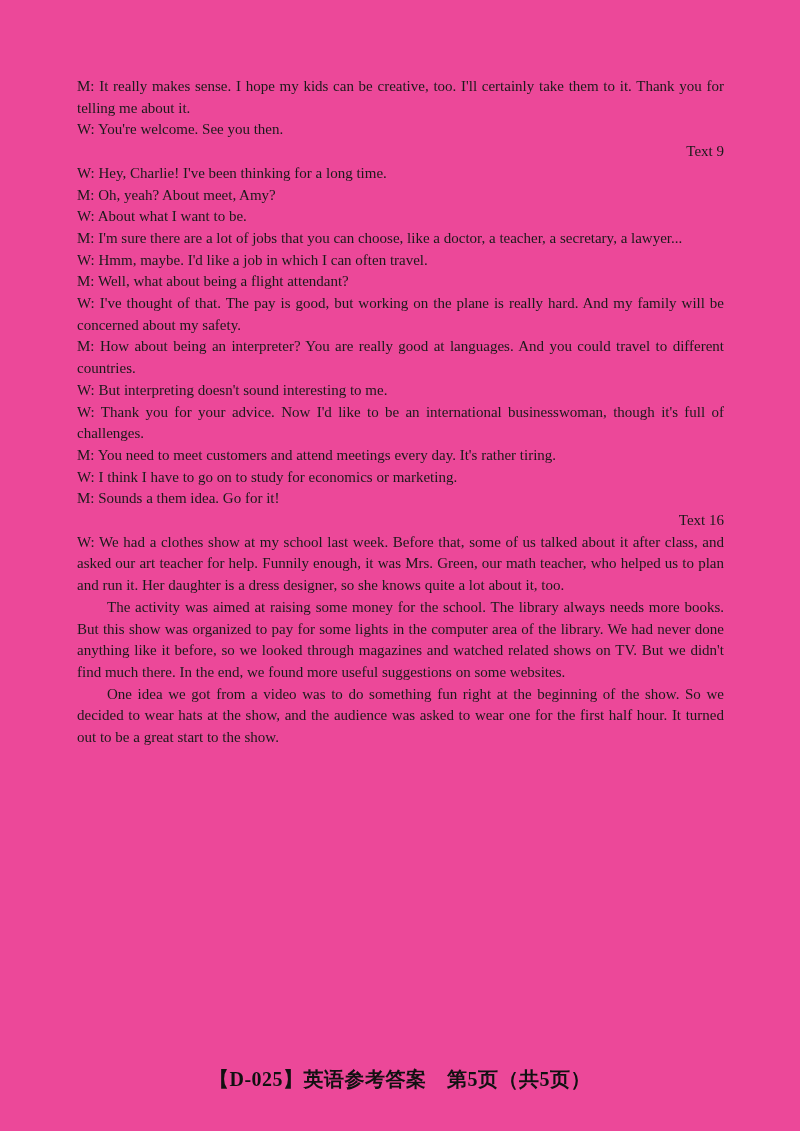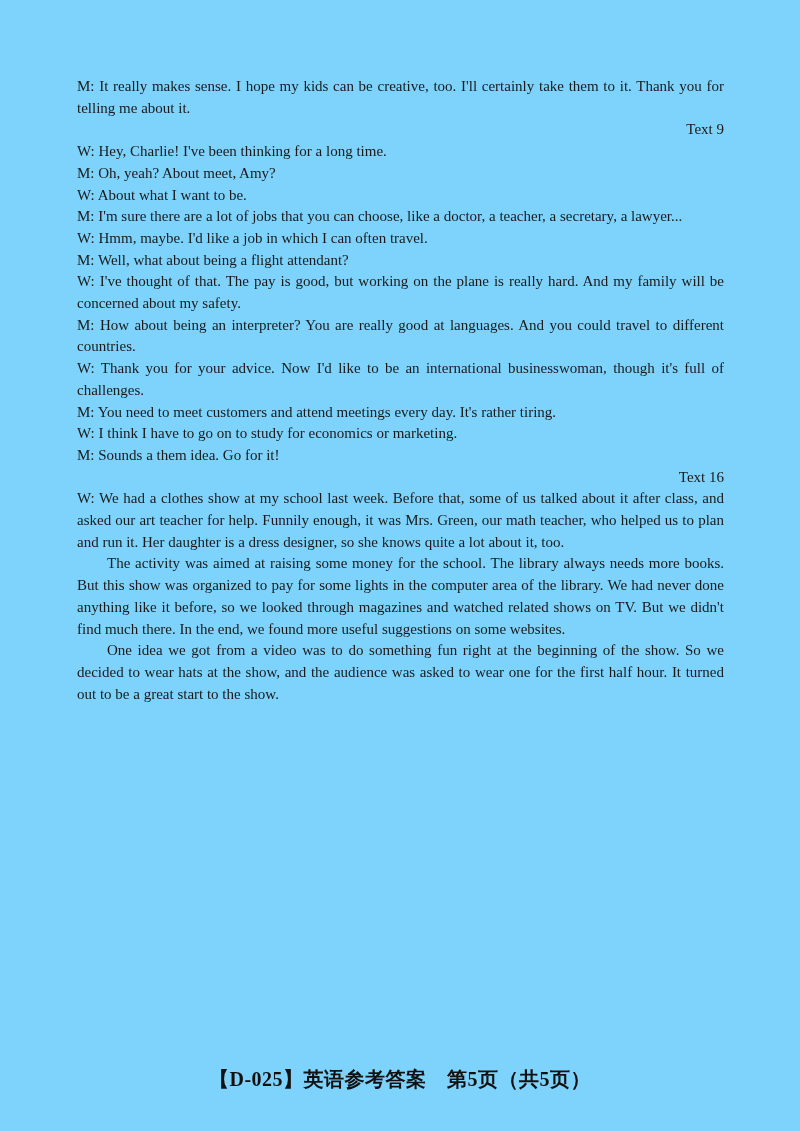--- a/index.html
+++ b/index.html
@@ -4,21 +4,21 @@
 <style>
   html, body {
     margin: 0;
     padding: 0;
     background: #ffffff;
   }
   .page {
     position: relative;
     width: 800px;
     height: 1131px;
-    background: #7dd3fc;
+    background: #ec4899;
     font-family: "Liberation Serif", "DejaVu Serif", serif;
     color: #1a1a1a;
     overflow: hidden;
   }
   .content {
     position: absolute;
     top: 76px;
     left: 77px;
     width: 647px;
   }
@@ -46,29 +46,31 @@
     color: #111111;
     letter-spacing: 0.5px;
   }
 </style>
 </head>
 <body>
 
 <div class="page">
   <div class="content">
       <p class="dialogue">M: It really makes sense. I hope my kids can be creative, too. I'll certainly take them to it. Thank you for telling me about it.</p>
+      <p class="dialogue">W: You're welcome. See you then.</p>
       <p class="heading">Text 9</p>
       <p class="dialogue">W: Hey, Charlie! I've been thinking for a long time.</p>
       <p class="dialogue">M: Oh, yeah? About meet, Amy?</p>
       <p class="dialogue">W: About what I want to be.</p>
       <p class="dialogue">M: I'm sure there are a lot of jobs that you can choose, like a doctor, a teacher, a secretary, a lawyer...</p>
       <p class="dialogue">W: Hmm, maybe. I'd like a job in which I can often travel.</p>
       <p class="dialogue">M: Well, what about being a flight attendant?</p>
       <p class="dialogue">W: I've thought of that. The pay is good, but working on the plane is really hard. And my family will be concerned about my safety.</p>
       <p class="dialogue">M: How about being an interpreter? You are really good at languages. And you could travel to different countries.</p>
+      <p class="dialogue">W: But interpreting doesn't sound interesting to me.</p>
       <p class="dialogue">W: Thank you for your advice. Now I'd like to be an international businesswoman, though it's full of challenges.</p>
       <p class="dialogue">M: You need to meet customers and attend meetings every day. It's rather tiring.</p>
       <p class="dialogue">W: I think I have to go on to study for economics or marketing.</p>
       <p class="dialogue">M: Sounds a them idea. Go for it!</p>
       <p class="heading">Text 16</p>
       <p class="dialogue">W: We had a clothes show at my school last week. Before that, some of us talked about it after class, and asked our art teacher for help. Funnily enough, it was Mrs. Green, our math teacher, who helped us to plan and run it. Her daughter is a dress designer, so she knows quite a lot about it, too.</p>
       <p class="para-indent">The activity was aimed at raising some money for the school. The library always needs more books. But this show was organized to pay for some lights in the computer area of the library. We had never done anything like it before, so we looked through magazines and watched related shows on TV. But we didn't find much there. In the end, we found more useful suggestions on some websites.</p>
       <p class="para-indent">One idea we got from a video was to do something fun right at the beginning of the show. So we decided to wear hats at the show, and the audience was asked to wear one for the first half hour. It turned out to be a great start to the show.</p>
     </div>
   <div class="footer">【D-025】英语参考答案　第5页（共5页）</div>

